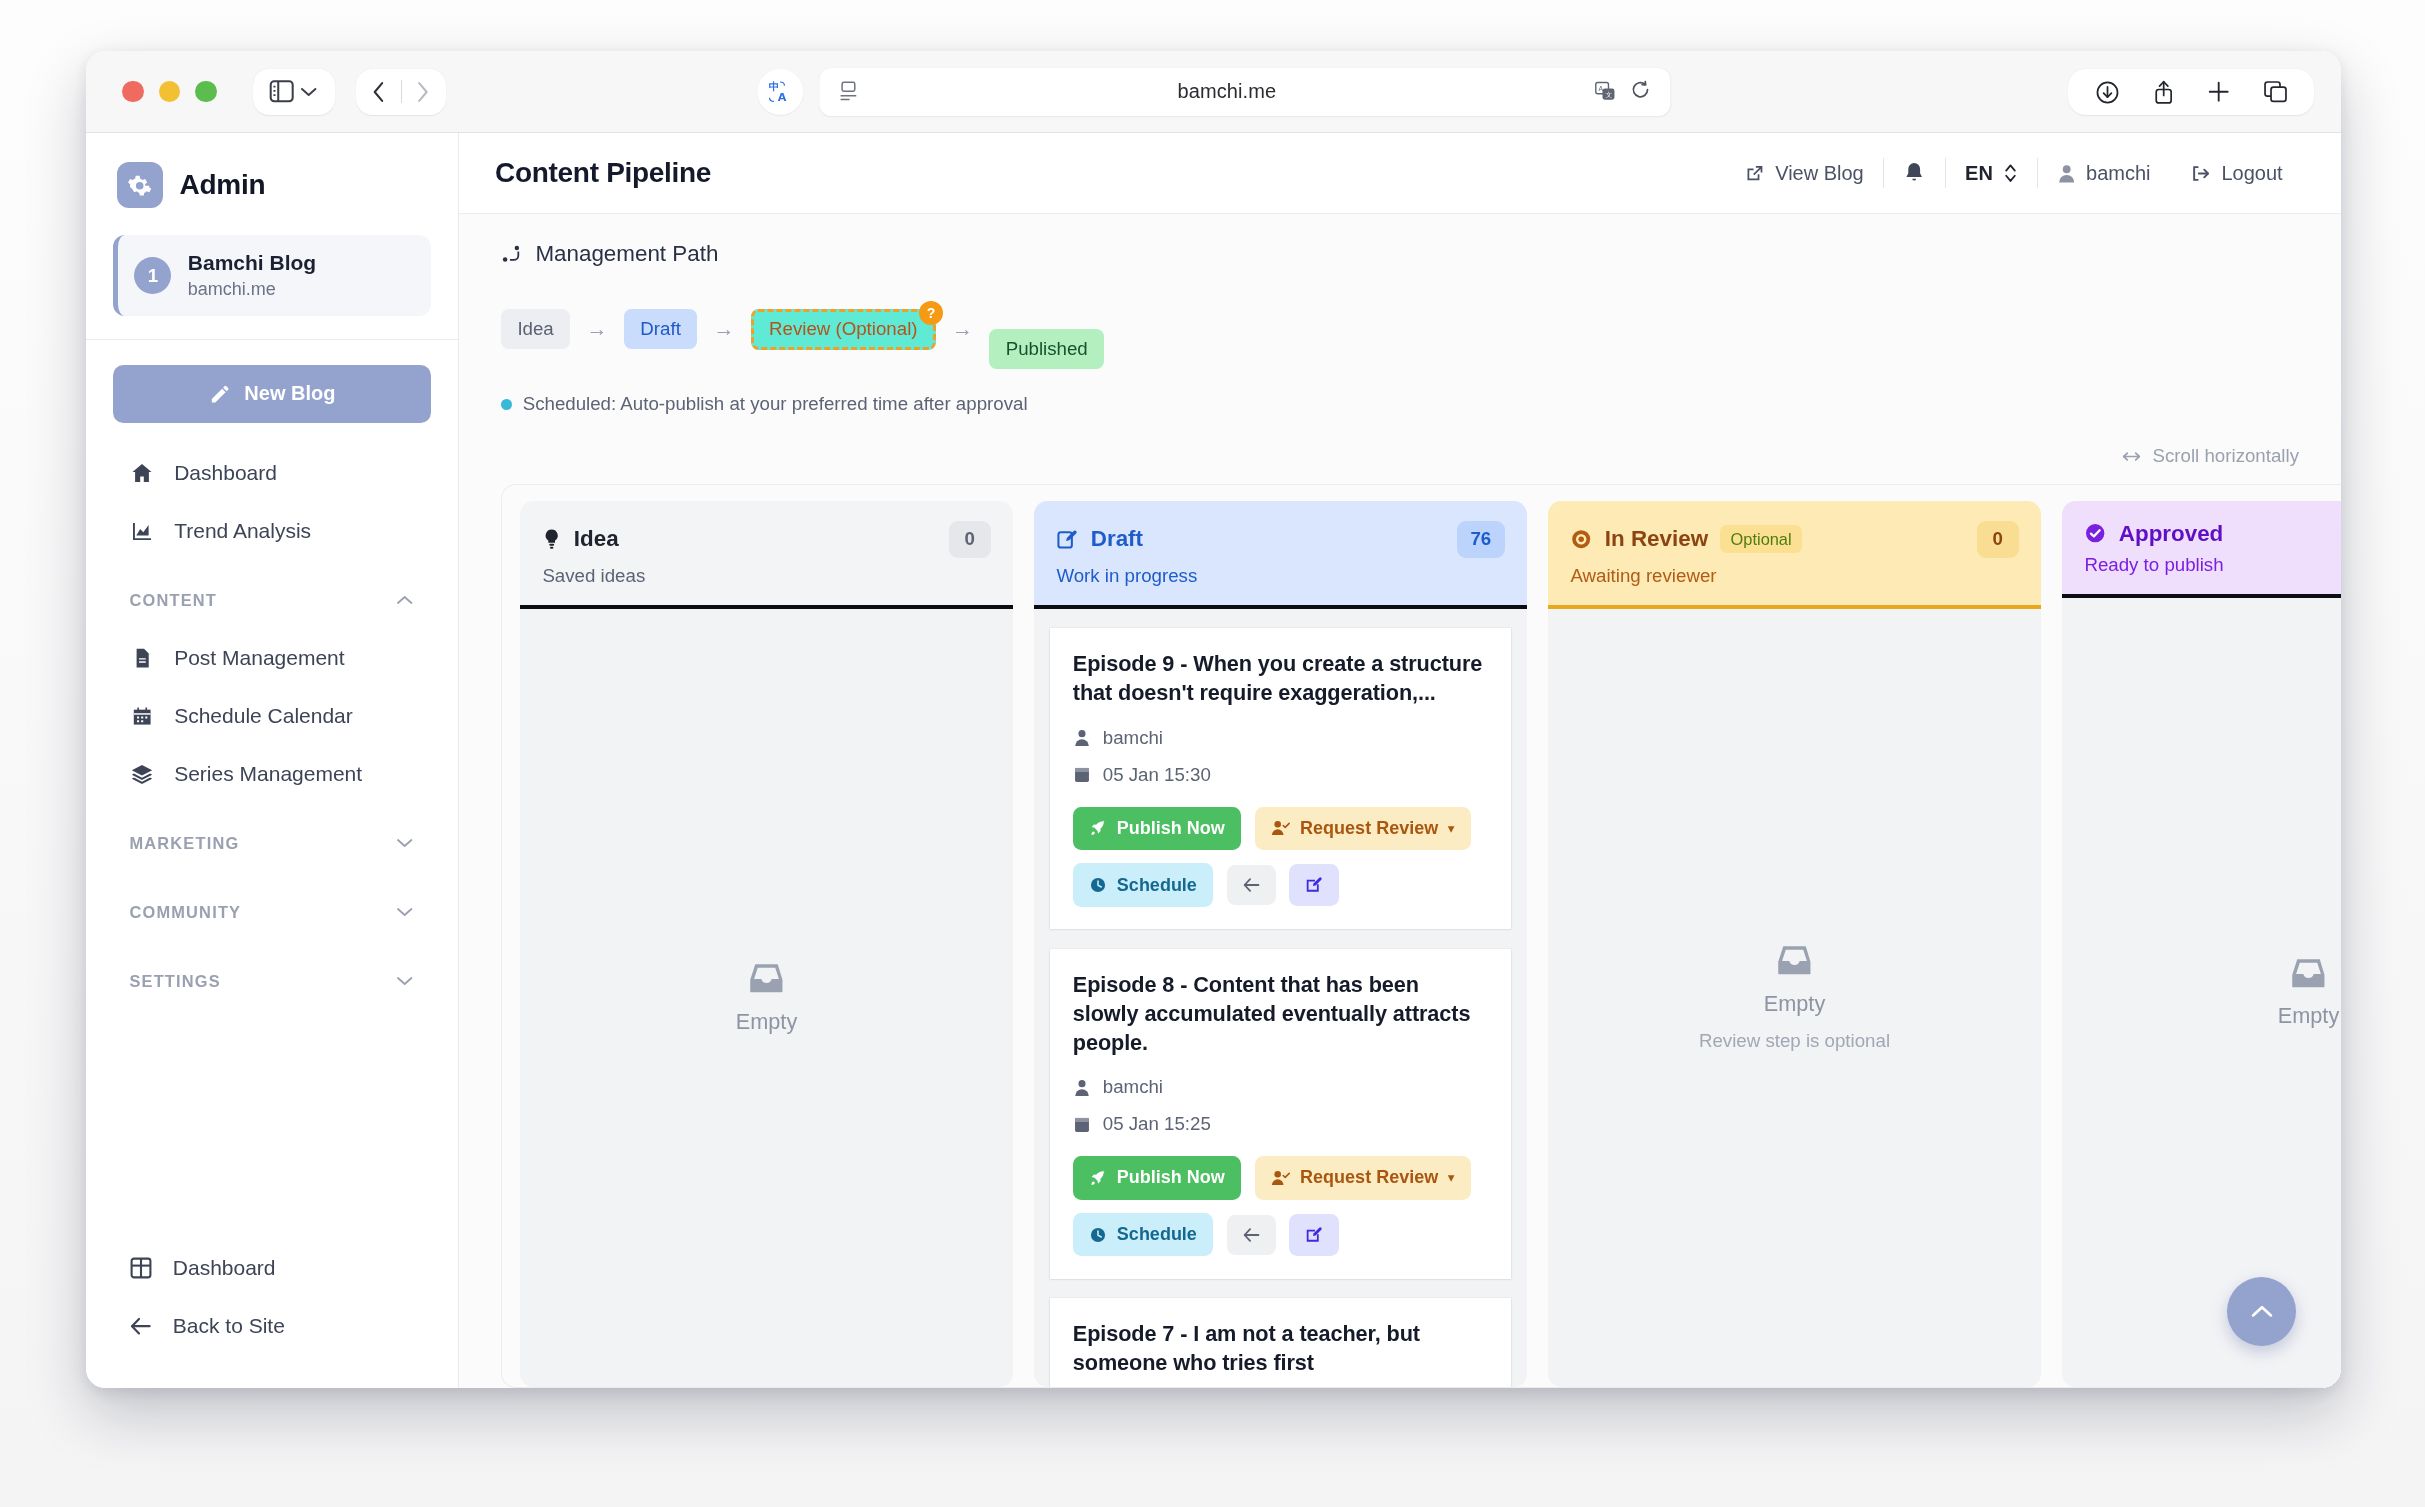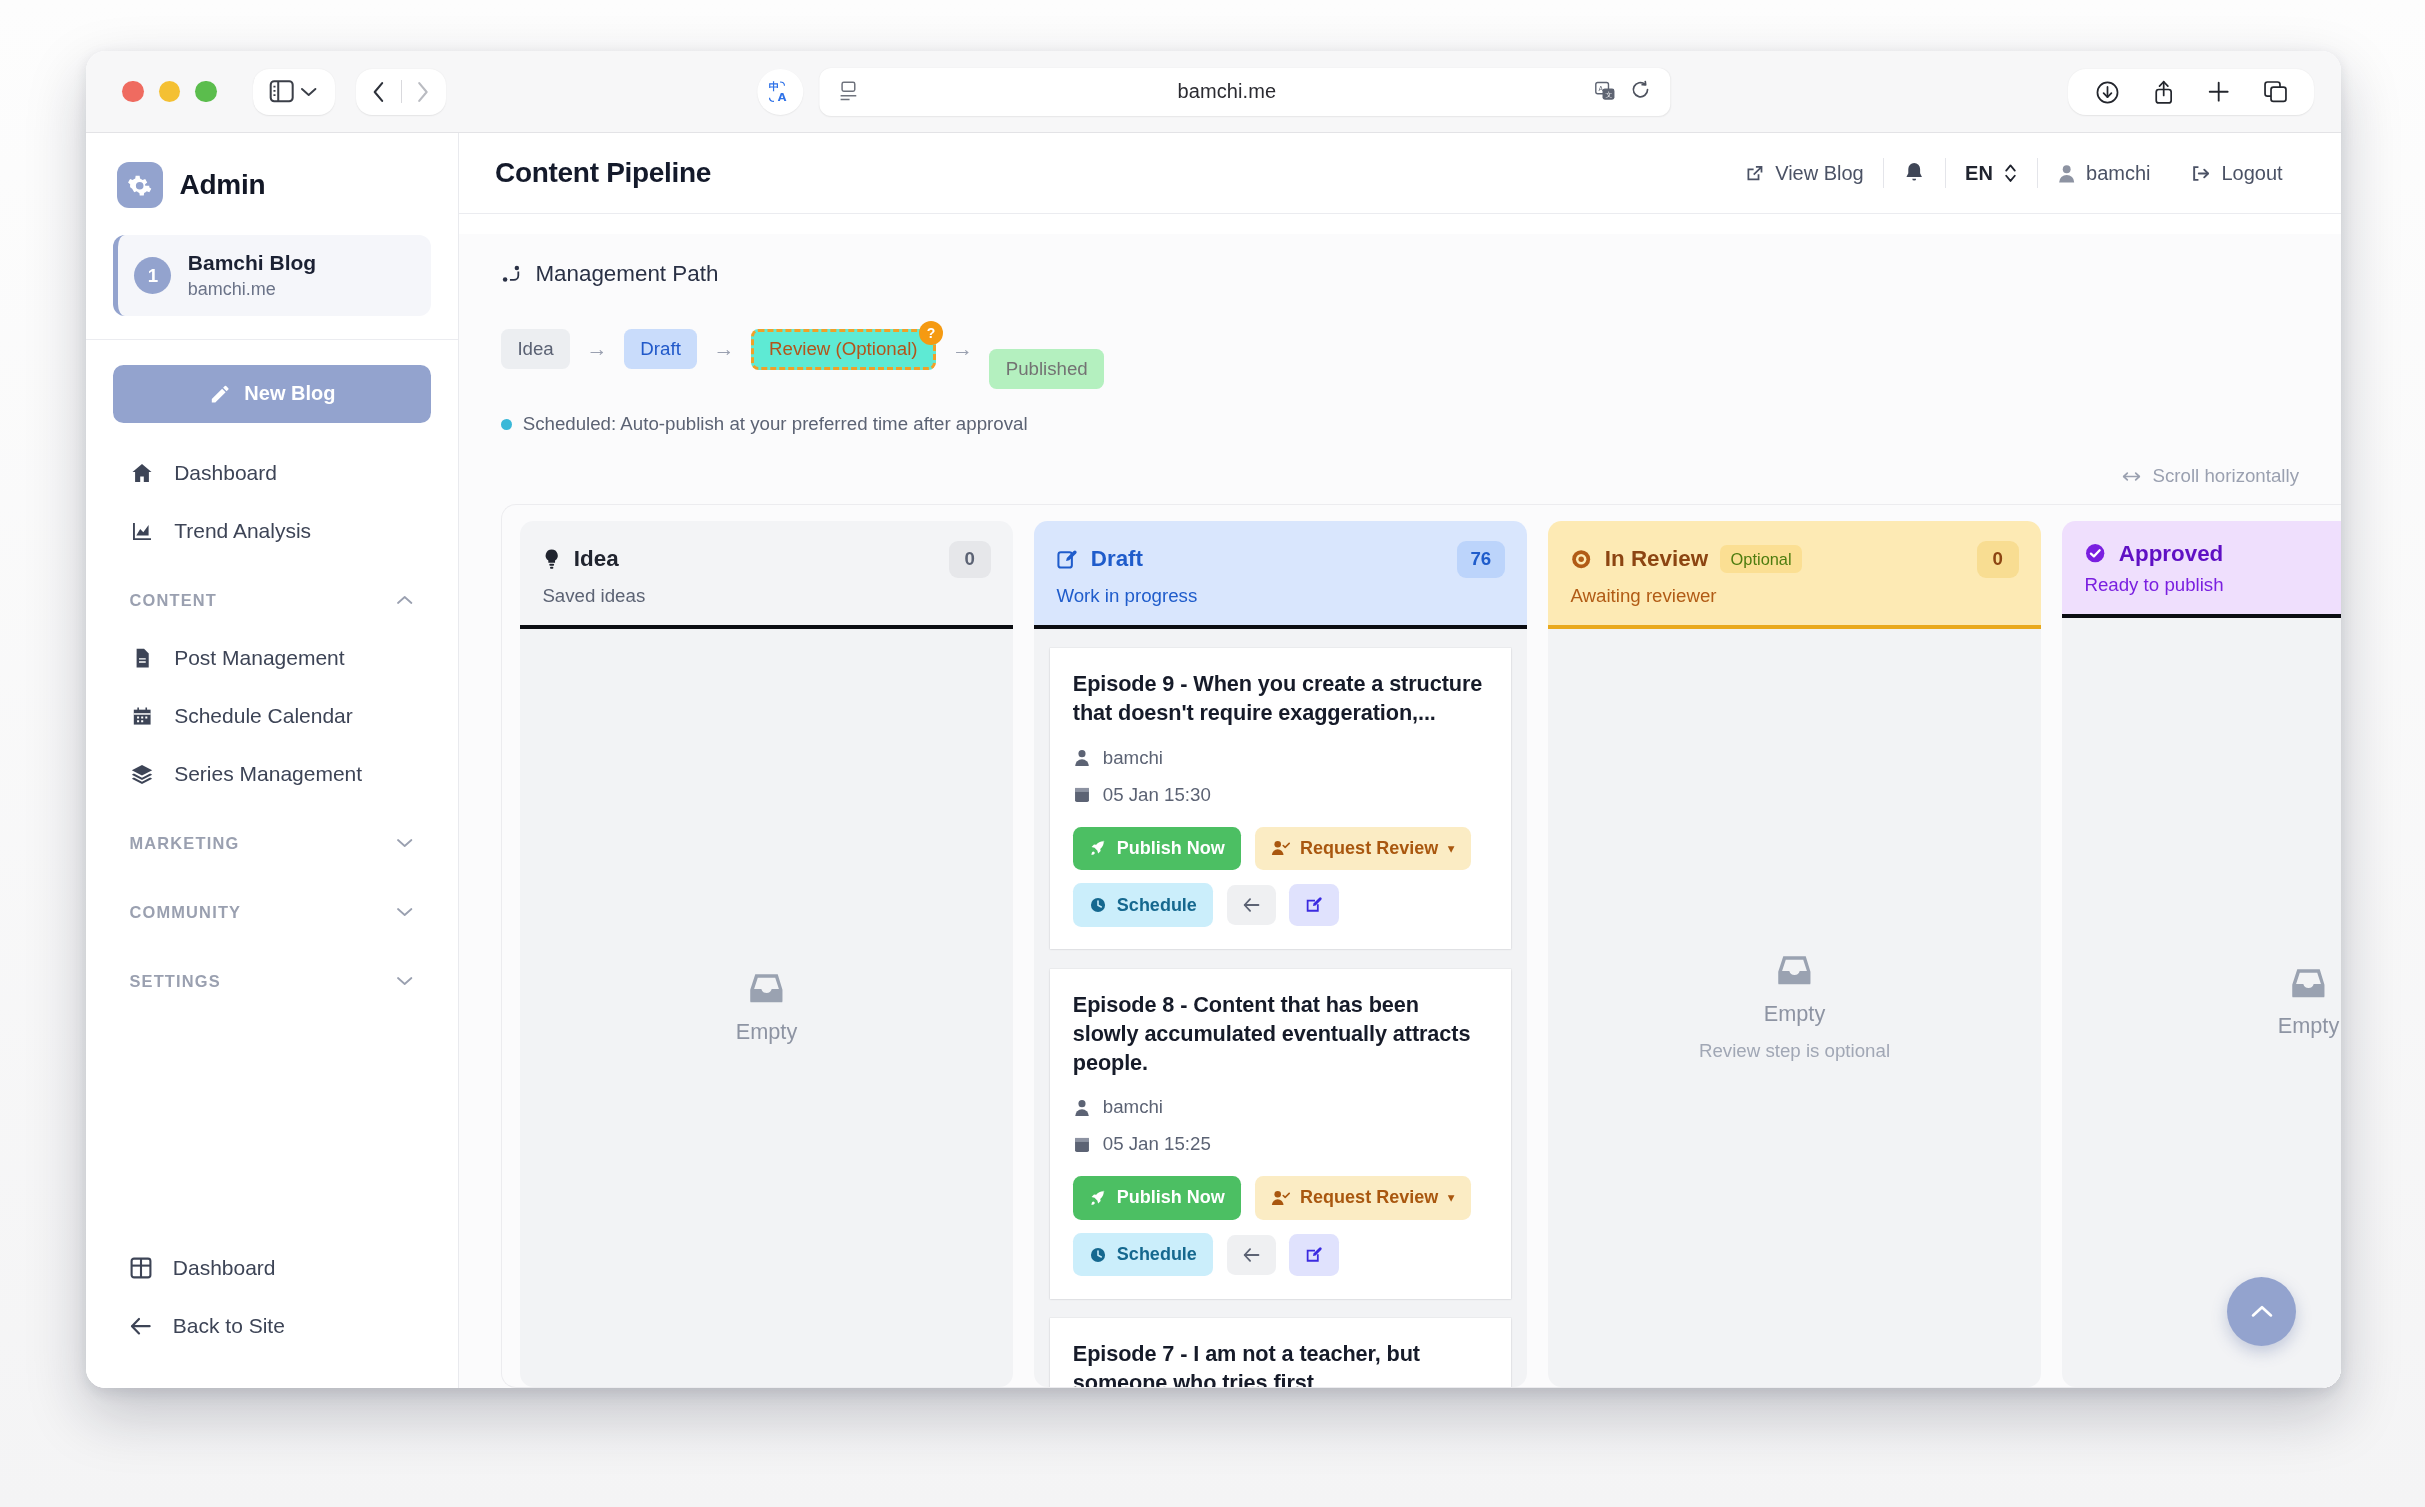--- a/index.html
+++ b/index.html
@@ -133,21 +133,21 @@
     color:#9aa0b0; font-size:16.4px; font-weight:700; letter-spacing:1.2px; cursor:pointer;
   }
 
   #sidebar-footer { padding: 0 27px 33px 27px; }
   .foot-item {
     display:flex; align-items:center; gap:19.4px; height:58px; padding: 0 16.4px;
     color:#3d4456; font-size:21px; font-weight:500; cursor:pointer;
   }
 
   
-  #main { flex:1; min-width:0; display:flex; flex-direction:column; background:#ffffff;gap:20px; }
+  #main { flex:1; min-width:0; display:flex; flex-direction:column; background:#ffffff; }
 
   #topbar {
     height: 81px; flex:0 0 81px; background:#ffffff;
     border-bottom: 0.7px solid #ebecf0;
     display:flex; align-items:center; padding: 0 39px 0 36px;
   }
   #page-title { font-size:28px; font-weight:700; color:#141a2b; letter-spacing:-0.3px; }
   #topbar-right { margin-left:auto; display:flex; align-items:center; gap:0; }
   .tb-item {
     display:flex; align-items:center; gap:9.7px; font-size:20px; color:#4b5265;
@@ -161,21 +161,21 @@
   #path-head { display:flex; align-items:center; gap:12px; font-size:22.4px; color:#2a3145; font-weight:500; }
   #path-chips { display:flex; align-items:center; gap:16.4px; margin-top: 22.4px; }
   .chip {
     border-radius:7.5px; padding: 9px 16.4px; font-size:18.7px; font-weight:500; position:relative;
   }
   .chip.idea { background:#eceef1; color:#5a6173; }
   .chip.draft { background:#c9dcfb; color:#2058c9; }
   .chip.review {
     background:#5eead4; color:#b4541a; border:3px dashed #f0a028; padding: 6.7px 15px;
   }
-  .chip.published { background:#b4f0bf; color:#737373;margin-top:40px; }
+  .chip.published { background:#b4f0bf; color:#14532d;margin-top:40px; }
   .chip-q {
     position:absolute; right:-10.5px; top:-10.5px; width:24px;height:24px;border-radius:50%;
     background:#f59a12; color:#fff; font-size:14px; font-weight:700;
     display:flex; align-items:center; justify-content:center;
   }
   .arrow { color:#9aa0b0; font-size:21px; }
 
   #sched-note { display:flex; align-items:center; gap:10.5px; margin-top:24px; font-size:18.7px; color:#5c6374; }
   #sched-dot { width:11.2px;height:11.2px;border-radius:50%;background:#3ab8d8; }
 

